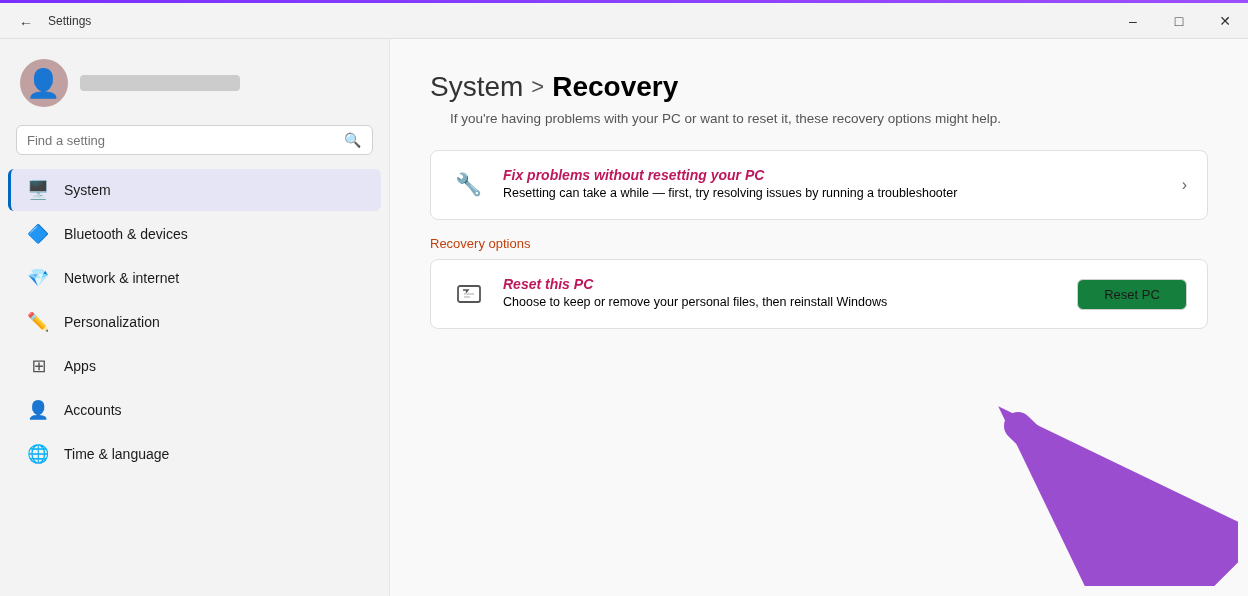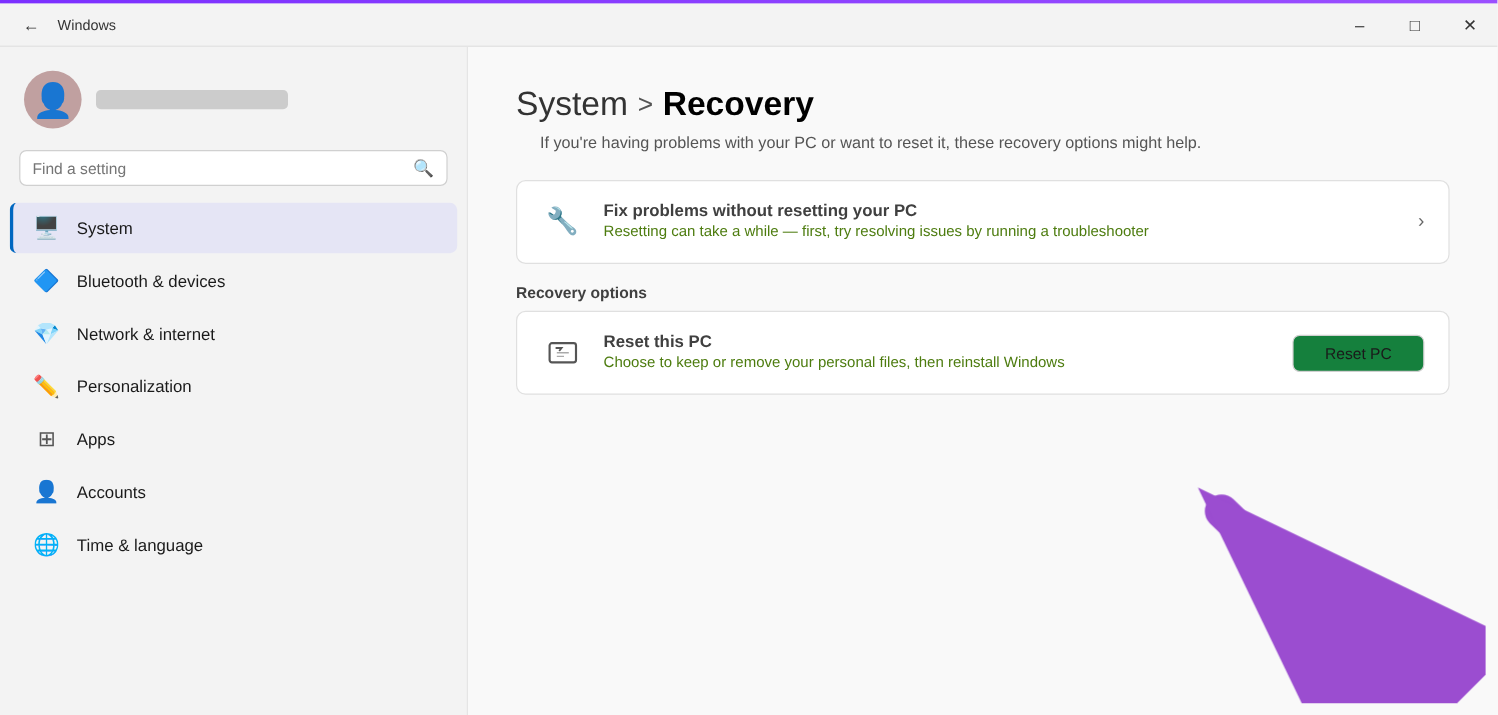--- a/index.html
+++ b/index.html
@@ -221,46 +221,47 @@
       font-size: 22px;
       color: #444;
       flex-shrink: 0;
     }
     .card-text {
       flex: 1;
     }
     .card-title {
       font-size: 14px;
       font-weight: 600;
-      color: #404040;
+      color: #be185d;
       margin-bottom: 2px;
+      font-style: italic;
     }
     .card-desc {
       font-size: 12.5px;
-      color: #4d7c0f;
+      color: #000000;
       line-height: 1.4;
     }
     .card-action {
       display: flex;
       align-items: center;
       justify-content: center;
       gap: 6px;
       color: #555;
       font-size: 16px;
       cursor: pointer;
     }
     .chevron-icon {
       font-size: 16px;
       color: #666;
     }
 
     .section-label {
       font-size: 13px;
-      font-weight: 700;
-      color: #404040;
+      font-weight: 400;
+      color: #c2410c;
       margin-bottom: 8px;
       margin-top: 8px;
     }
 
     .btn-white {
       background: #15803d;
       border: 1px solid #d0d0d0;
       border-radius: 6px;
       padding: 7px 20px;
       font-size: 13px;
@@ -287,21 +288,21 @@
       width: 100%;
     }
   </style>
 </head>
 <body>
 
 <div class="top-accent"></div>
 
 <div class="titlebar">
   <button class="back-btn">←</button>
-  <span class="titlebar-title">Windows</span>
+  <span class="titlebar-title">Settings</span>
   <div class="titlebar-controls">
     <button class="titlebar-btn">–</button>
     <button class="titlebar-btn">□</button>
     <button class="titlebar-btn close">✕</button>
   </div>
 </div>
 
 <div class="app-body">
 
   <div class="sidebar">

